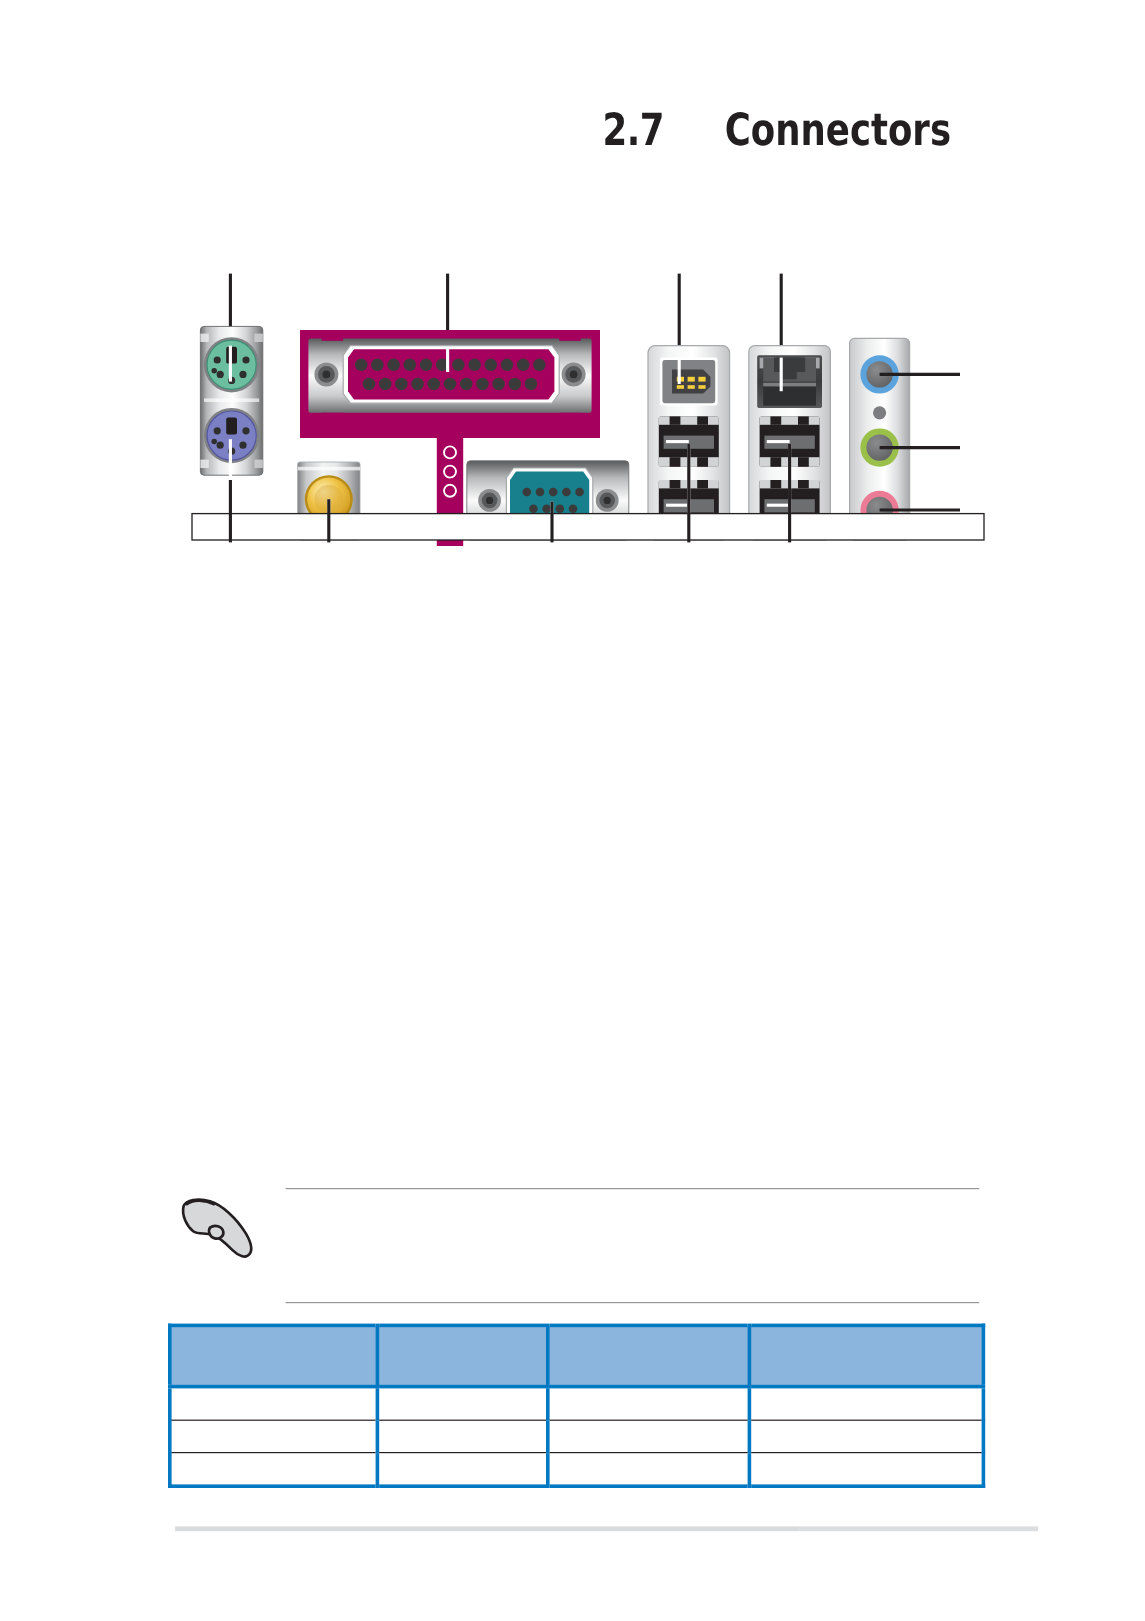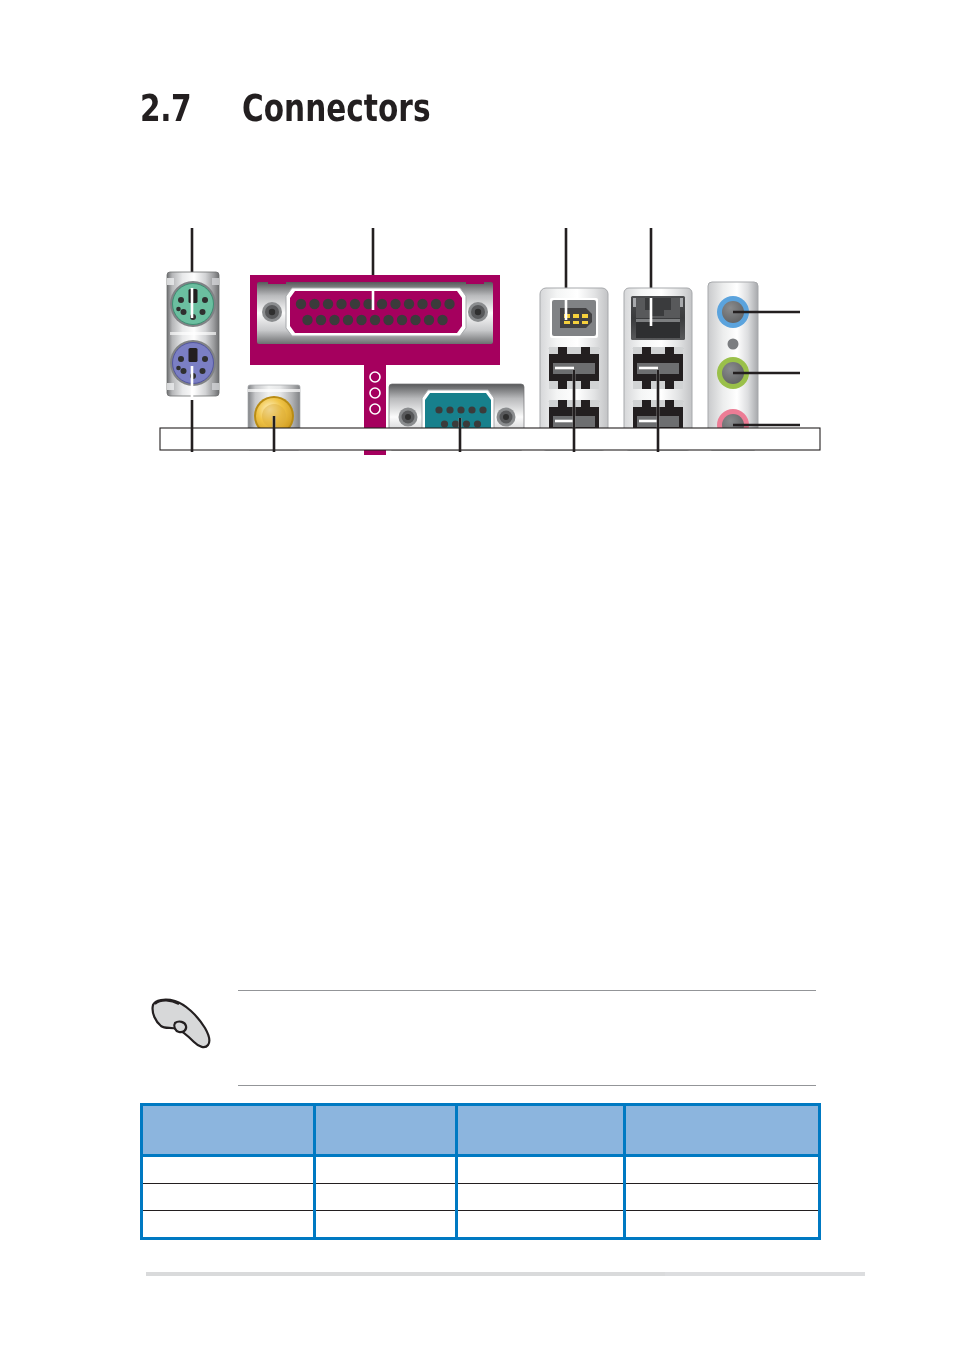--- a/index.html
+++ b/index.html
@@ -19,20 +19,21 @@
   
   #section-heading {
     position: absolute;
     left: 140px;
     top: 82px;
     width: 700px;
     height: 52px;
     display: flex;
     align-items: center;
     color: #231f20;
+    justify-content: flex-end;
   }
   #section-heading .num {
     font-size: 37px;
     font-weight: bold;
     letter-spacing: -0.5px;
     font-family: "DejaVu Sans", sans-serif;
     transform: scaleX(0.80);
     transform-origin: left center;
     display: inline-block;
     width: 120px;

